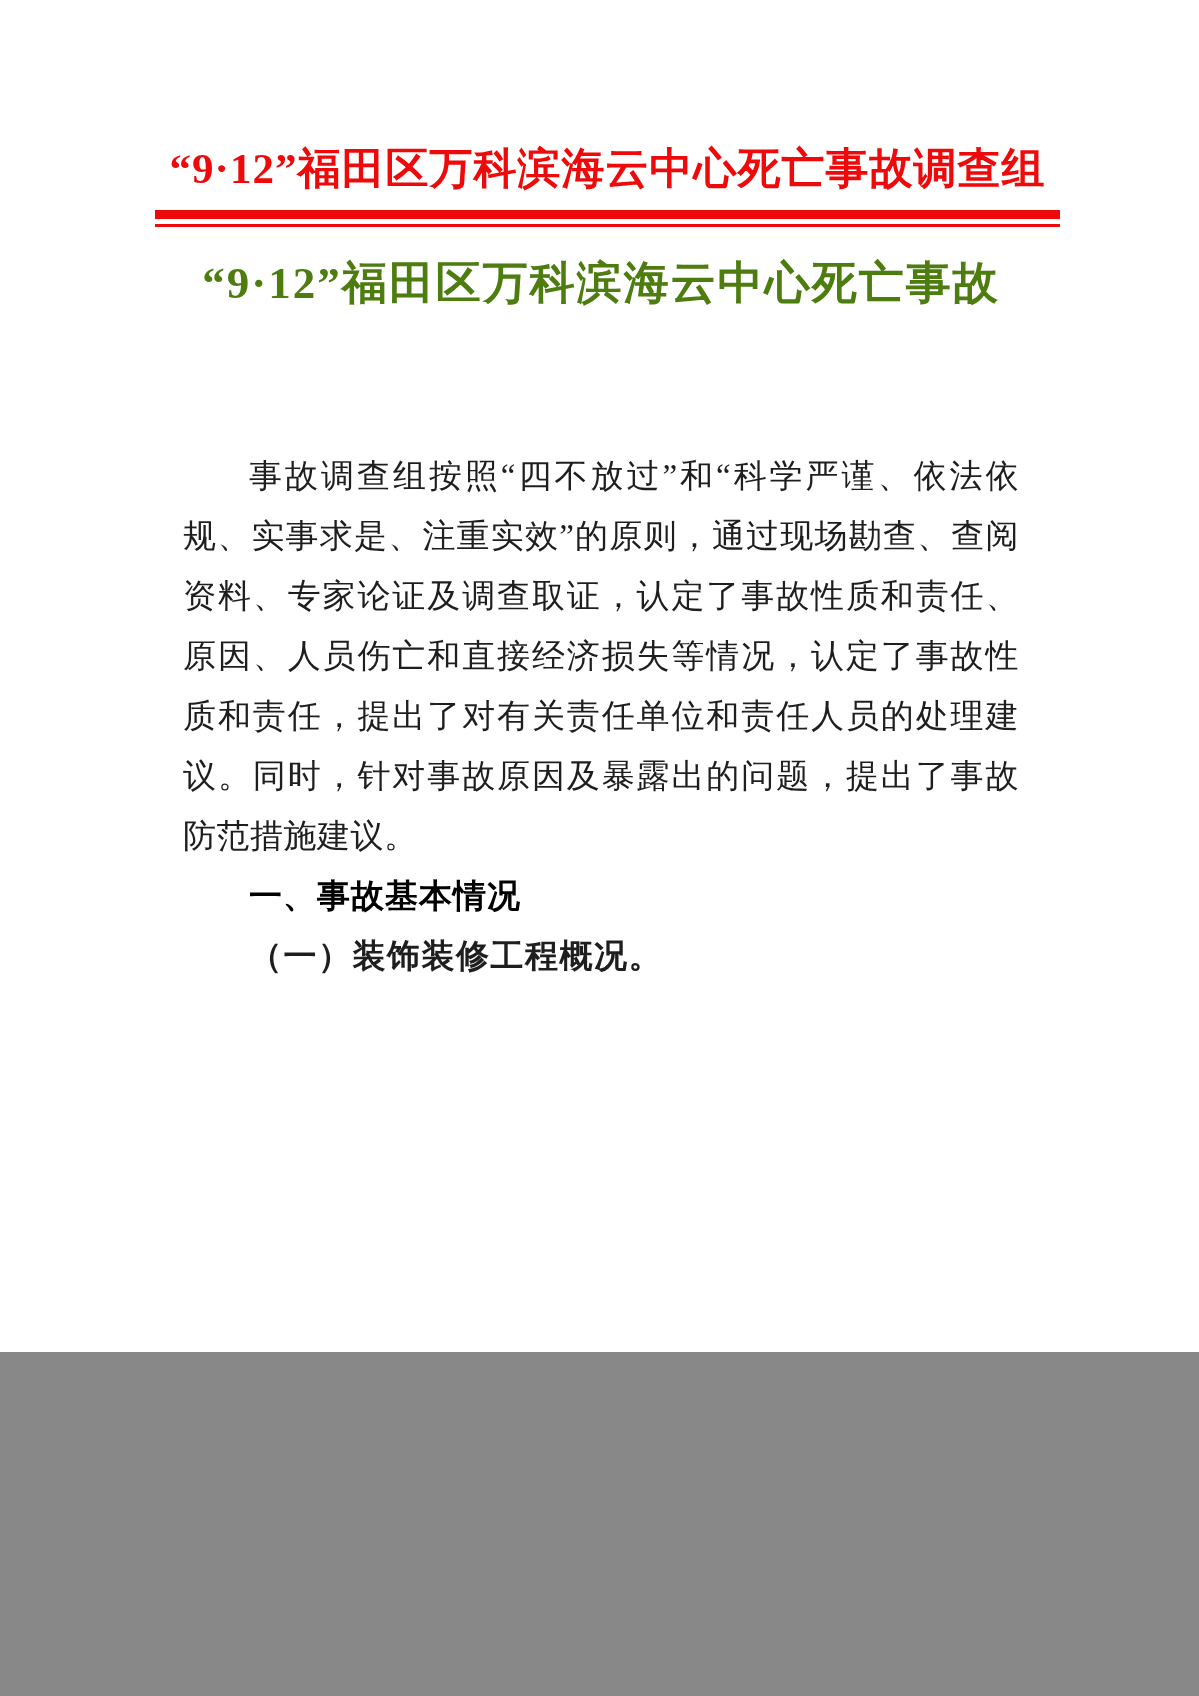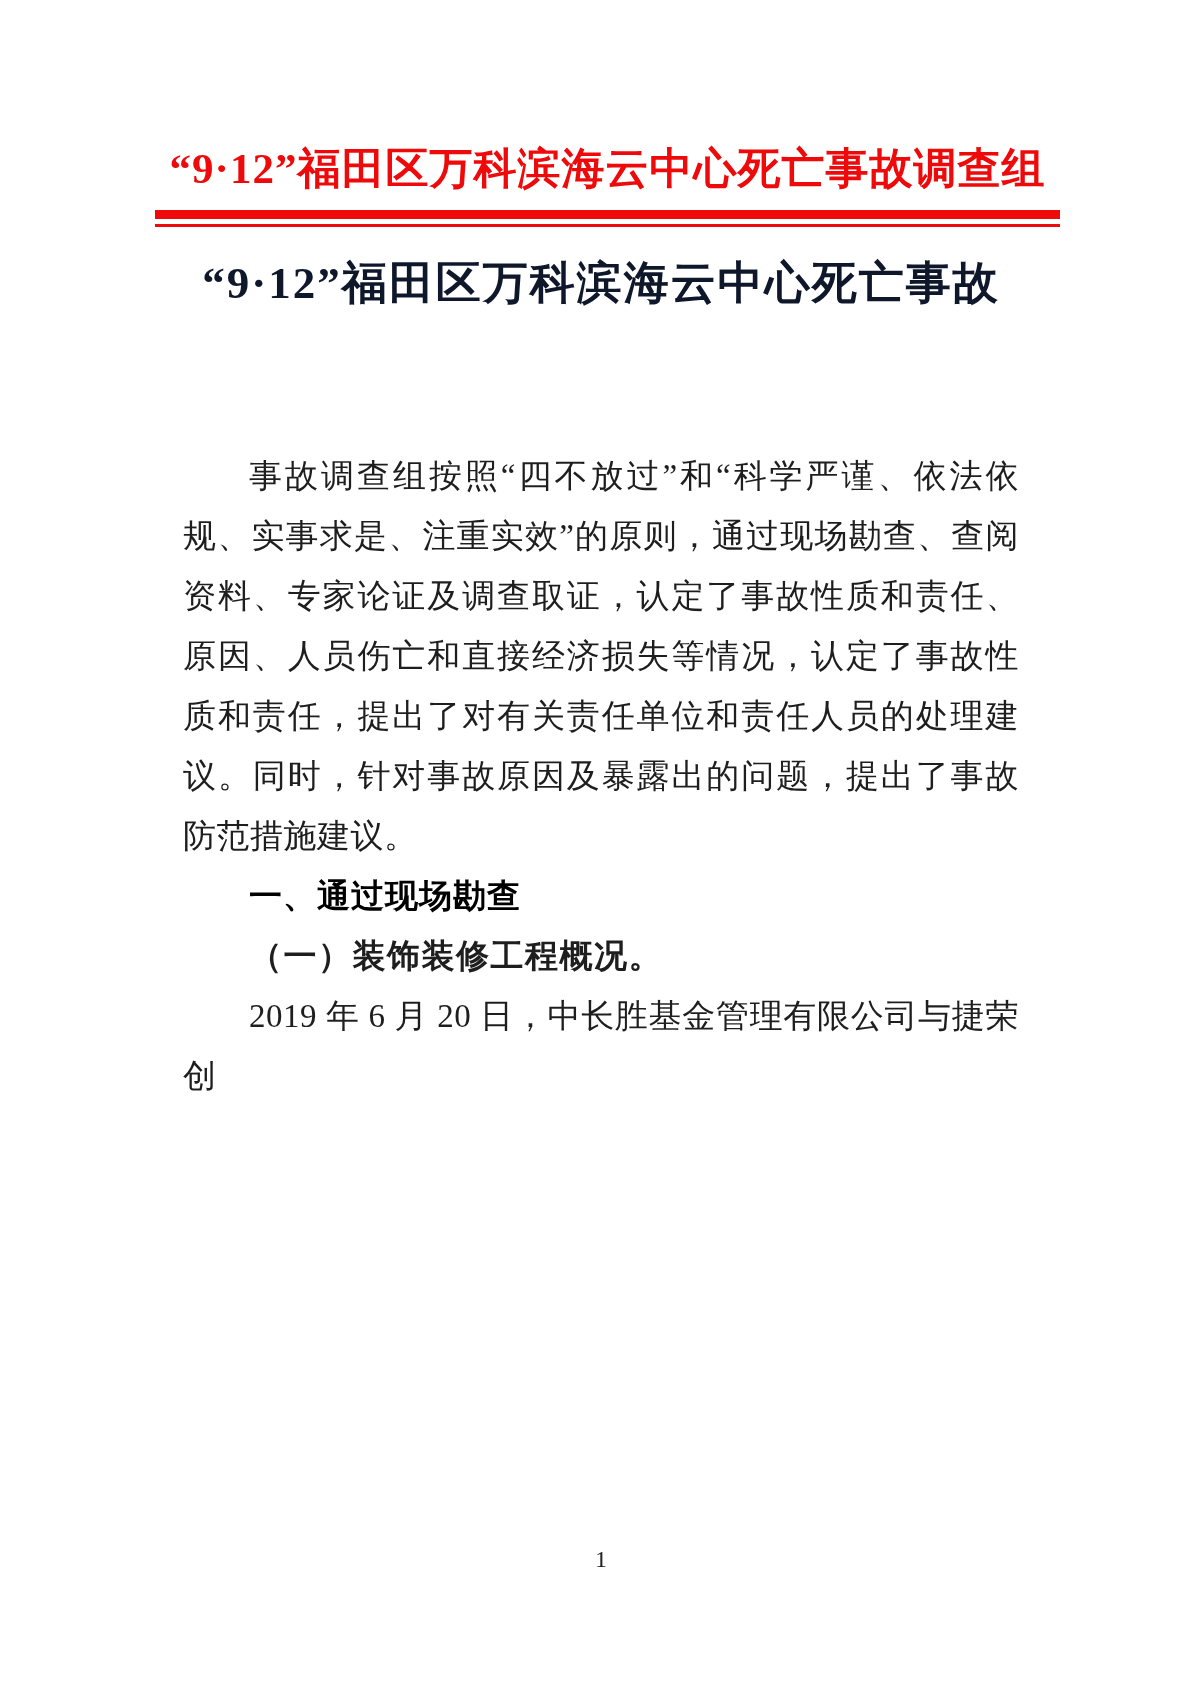--- a/index.html
+++ b/index.html
@@ -1,20 +1,20 @@
 <!DOCTYPE html>
 <html><head>
 <meta charset="utf-8">
 <style>
   * { margin: 0; padding: 0; box-sizing: border-box; }
   html, body { background: #888; }
   .page {
     position: relative;
     width: 1199px;
-    height: 1696px;
+    height: 1352px;
     margin: 0 auto;
     background: #ffffff;
     overflow: hidden;
     font-family: "Liberation Serif", serif;
   }
   
   .letterhead-wrap {
     position: absolute;
     left: 155px;
     top: 140px;
@@ -46,21 +46,21 @@
     height: 3px;
     background: #ee0a0a;
   }
   
   .doc-title {
     position: absolute;
     left: 183px;
     top: 252px;
     width: 836px;
     text-align: center;
-    color: #0f172a;
+    color: #4d7c0f;
     font-family: "Liberation Serif", serif;
     font-weight: bold;
     font-size: 45px;
     line-height: 63px;
     letter-spacing: 2px;
   }
   
   .body-text {
     position: absolute;
     left: 183px;
@@ -107,20 +107,19 @@
   </div>
   <div class="rule-thick"></div>
   <div class="rule-thin"></div>
 
   <div class="doc-title">
     <div>“9·12”福田区万科滨海云中心死亡事故</div>
   </div>
 
   <div class="body-text">
     <p class="para">事故调查组按照“四不放过”和“科学严谨、依法依规、实事求是、注重实效”的原则，通过现场勘查、查阅资料、专家论证及调查取证，认定了事故性质和责任、原因、人员伤亡和直接经济损失等情况，认定了事故性质和责任，提出了对有关责任单位和责任人员的处理建议。同时，针对事故原因及暴露出的问题，提出了事故防范措施建议。</p>
-    <p class="section-heading">一、通过现场勘查</p>
+    <p class="section-heading">一、事故基本情况</p>
     <p class="subsection-heading">（一）装饰装修工程概况。</p>
-    <p class="para">2019 年 6 月 20 日，中长胜基金管理有限公司与捷荣创</p>
   </div>
 
   <div class="page-number">1</div>
 
 </div>
 
 </body></html>

